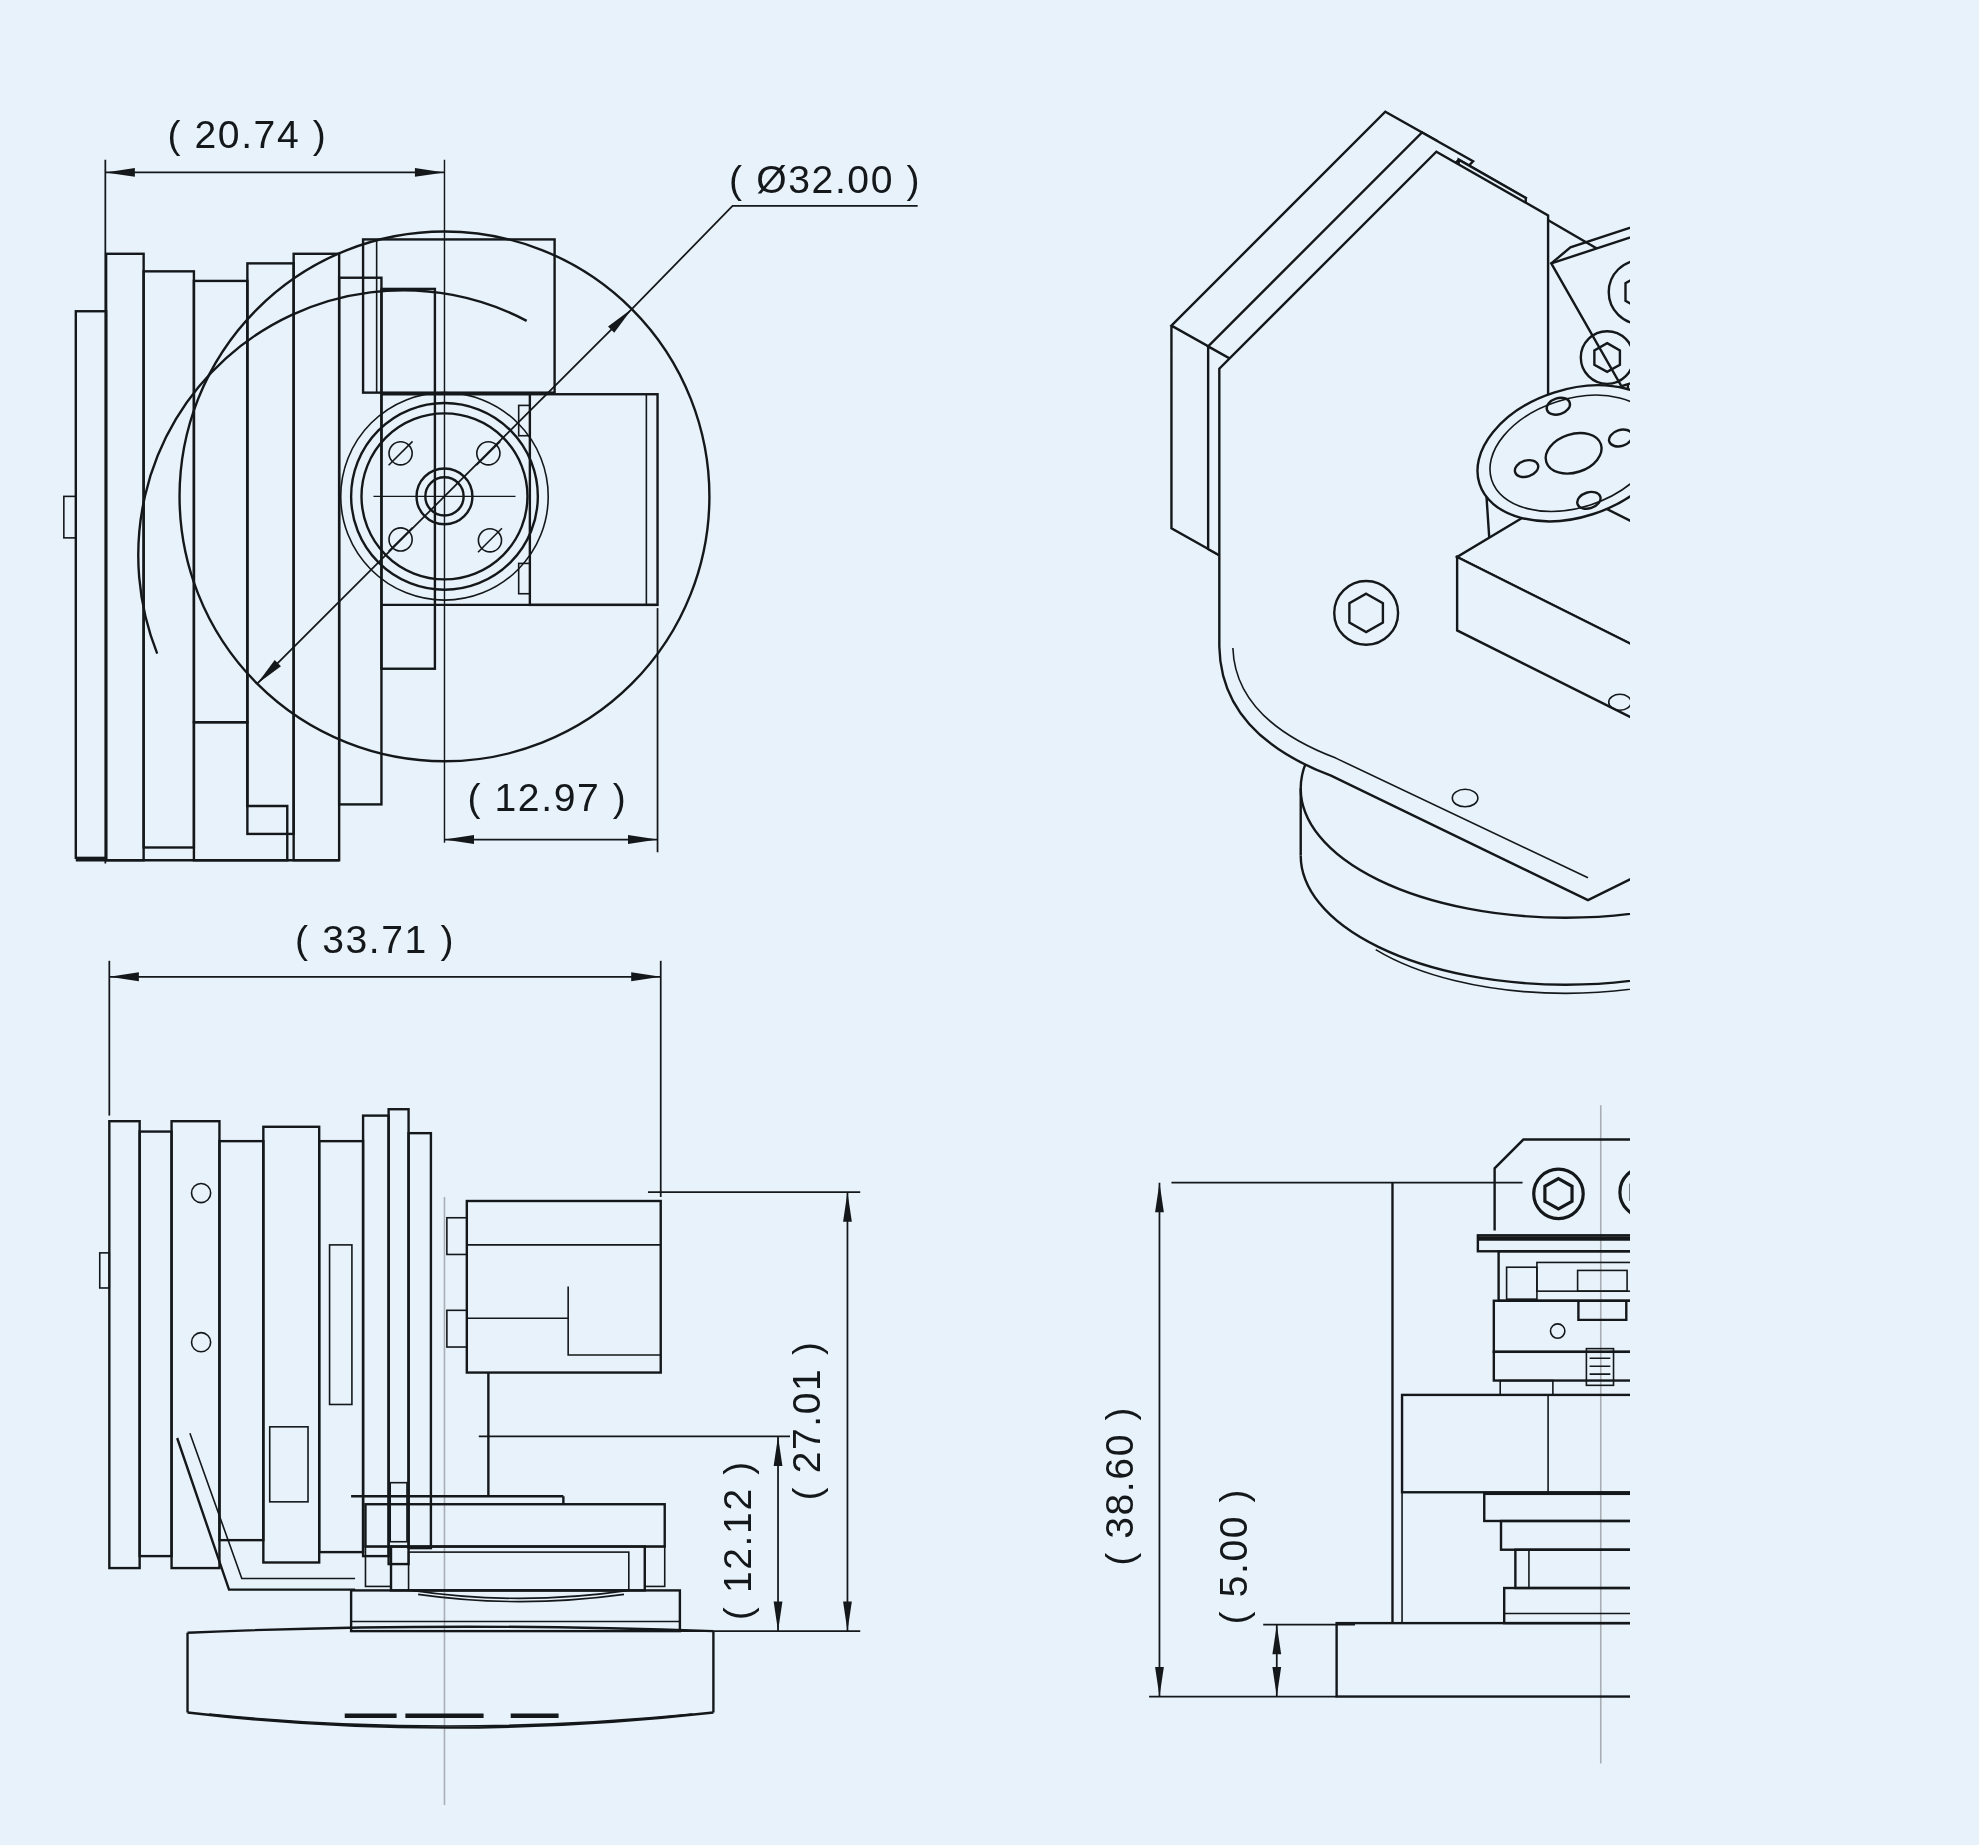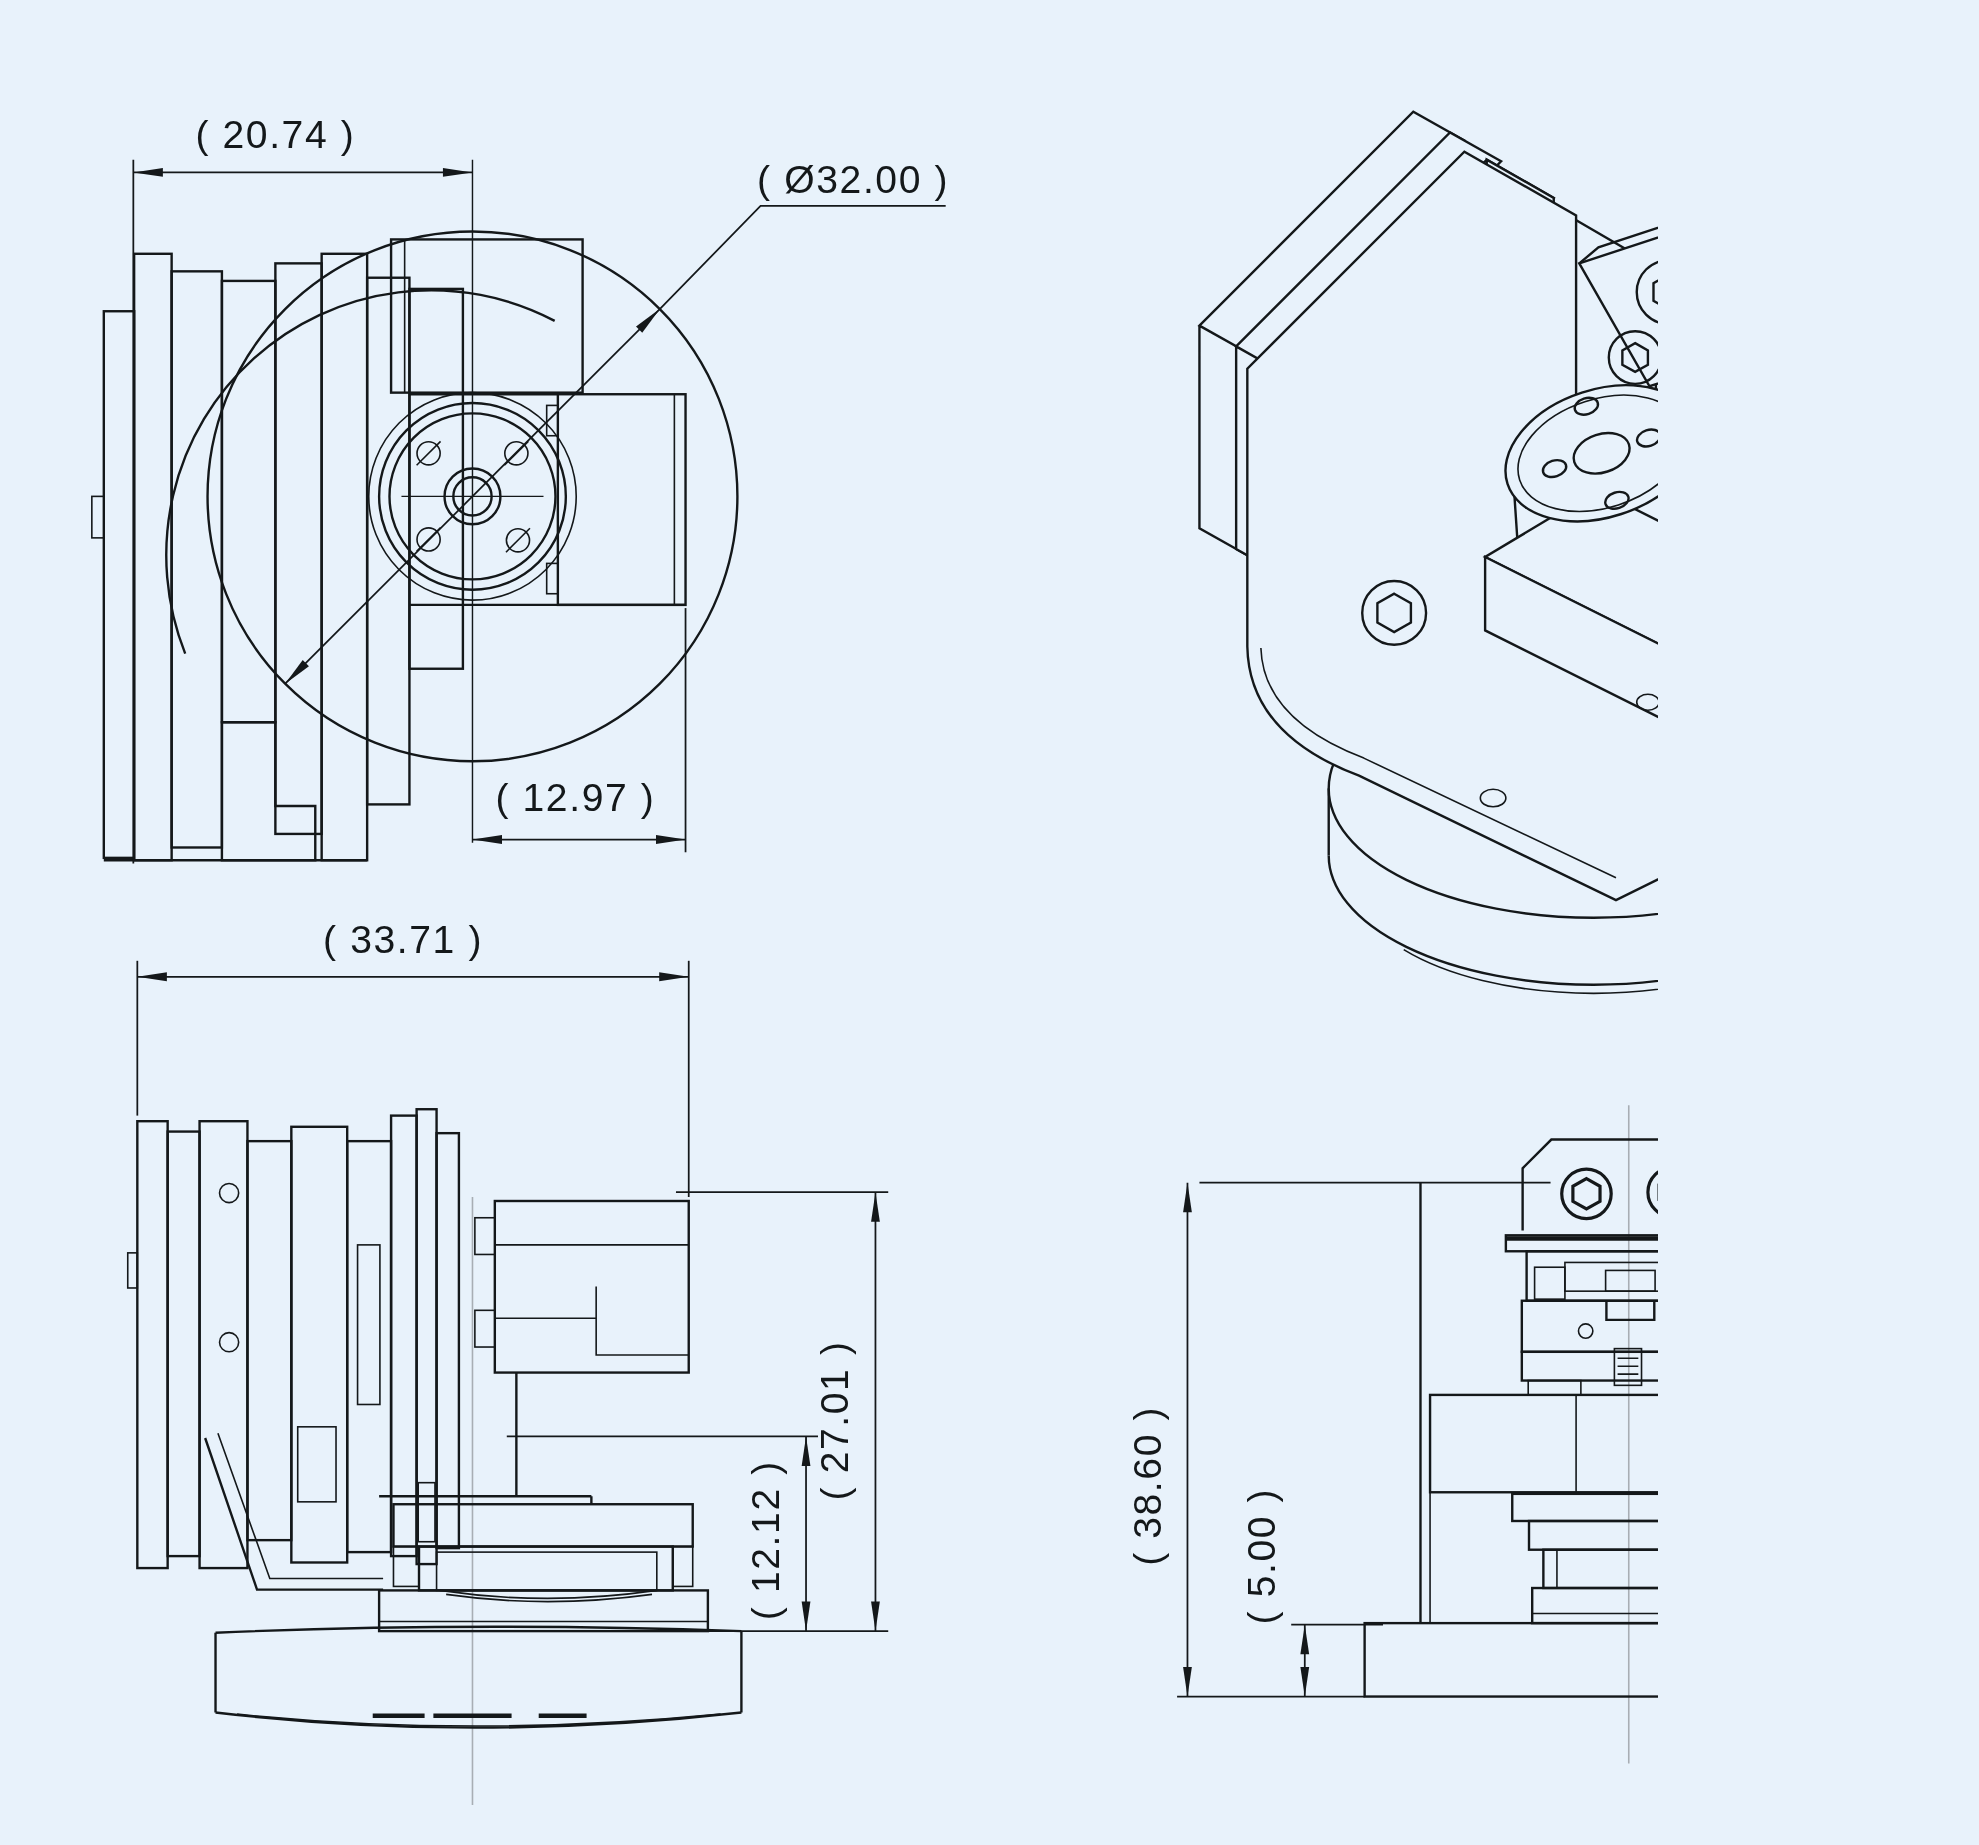--- a/index.html
+++ b/index.html
@@ -1,21 +1,21 @@
 <!DOCTYPE html>
 <html style="--background: #e8f2fb; --line: #14181a; --centerline: #a8aeb4;font-size:12.8px"><head>
 <meta charset="utf-8">
 <style>
   :root{
     --background:#e8f2fb;
     --line:#14181a;
     --centerline:#a8aeb4;
   }
   html,body{margin:0;padding:0;background:var(--background);}
-  .canvas{position:relative;width:1630px;height:1845px;background:var(--background);overflow:hidden;margin-left:28px;}
+  .canvas{position:relative;width:1630px;height:1845px;background:var(--background);overflow:hidden;}
   svg{display:block;}
   svg *{vector-effect:none;}
   .st{stroke:var(--line);fill:none;stroke-width:3;stroke-linecap:butt;stroke-linejoin:miter;}
   .s2{stroke-width:2;}
   .s4{stroke-width:4;}
   .s5{stroke-width:5.5;}
   .thin{stroke-width:1.8;}
   .dim{stroke:var(--line);fill:none;stroke-width:2.2;}
   .cl{stroke:var(--centerline);stroke-width:2;fill:none;}
   .fill{fill:var(--background);}

